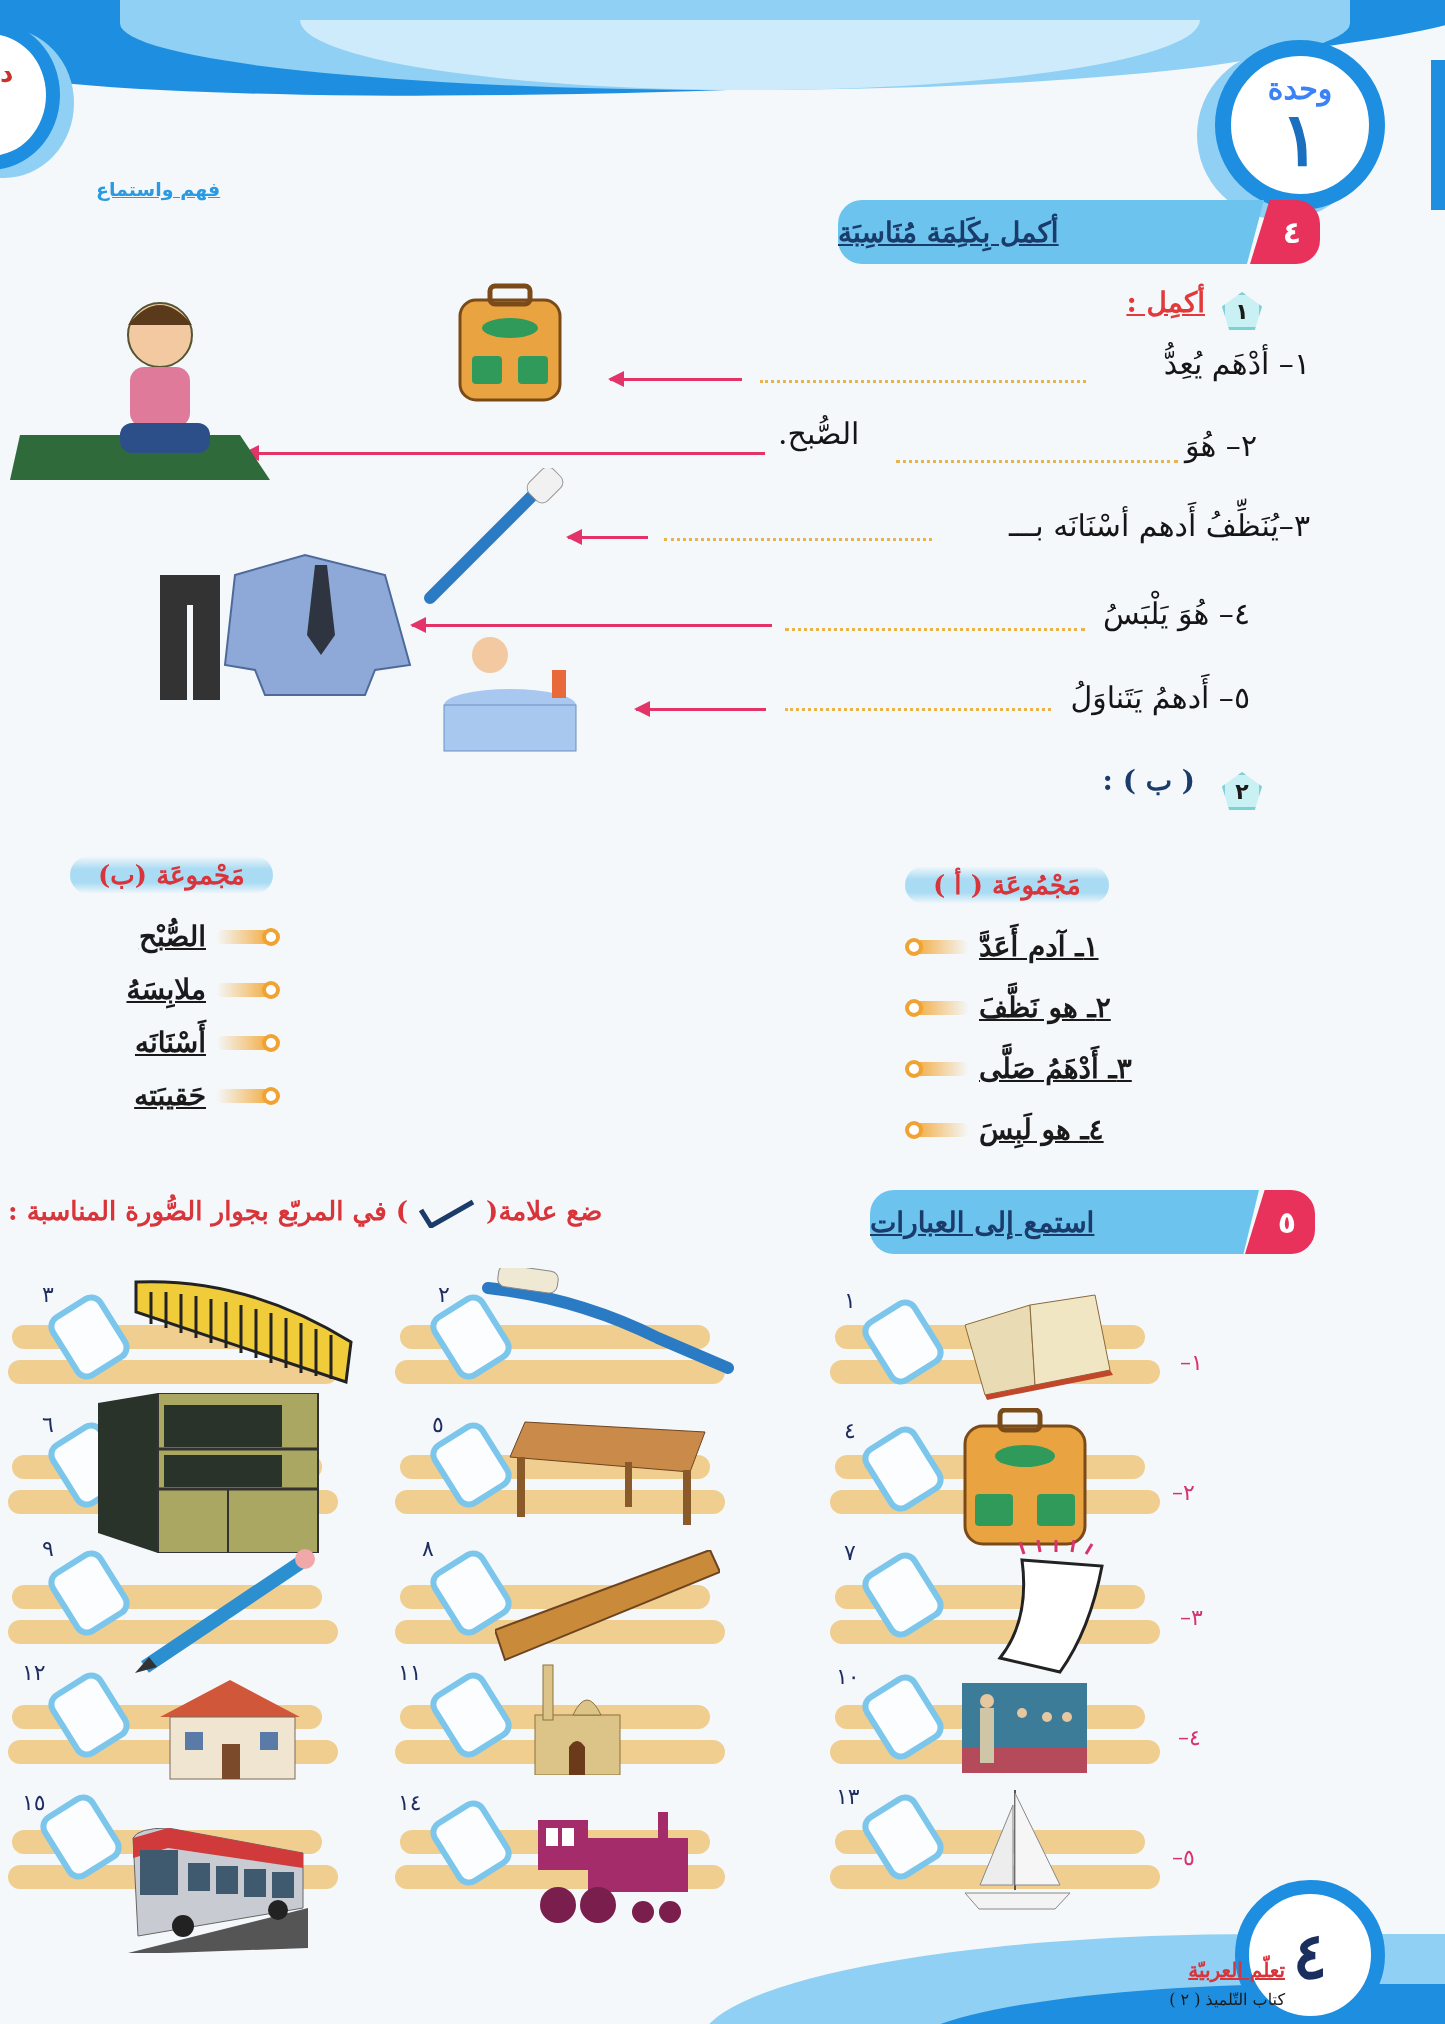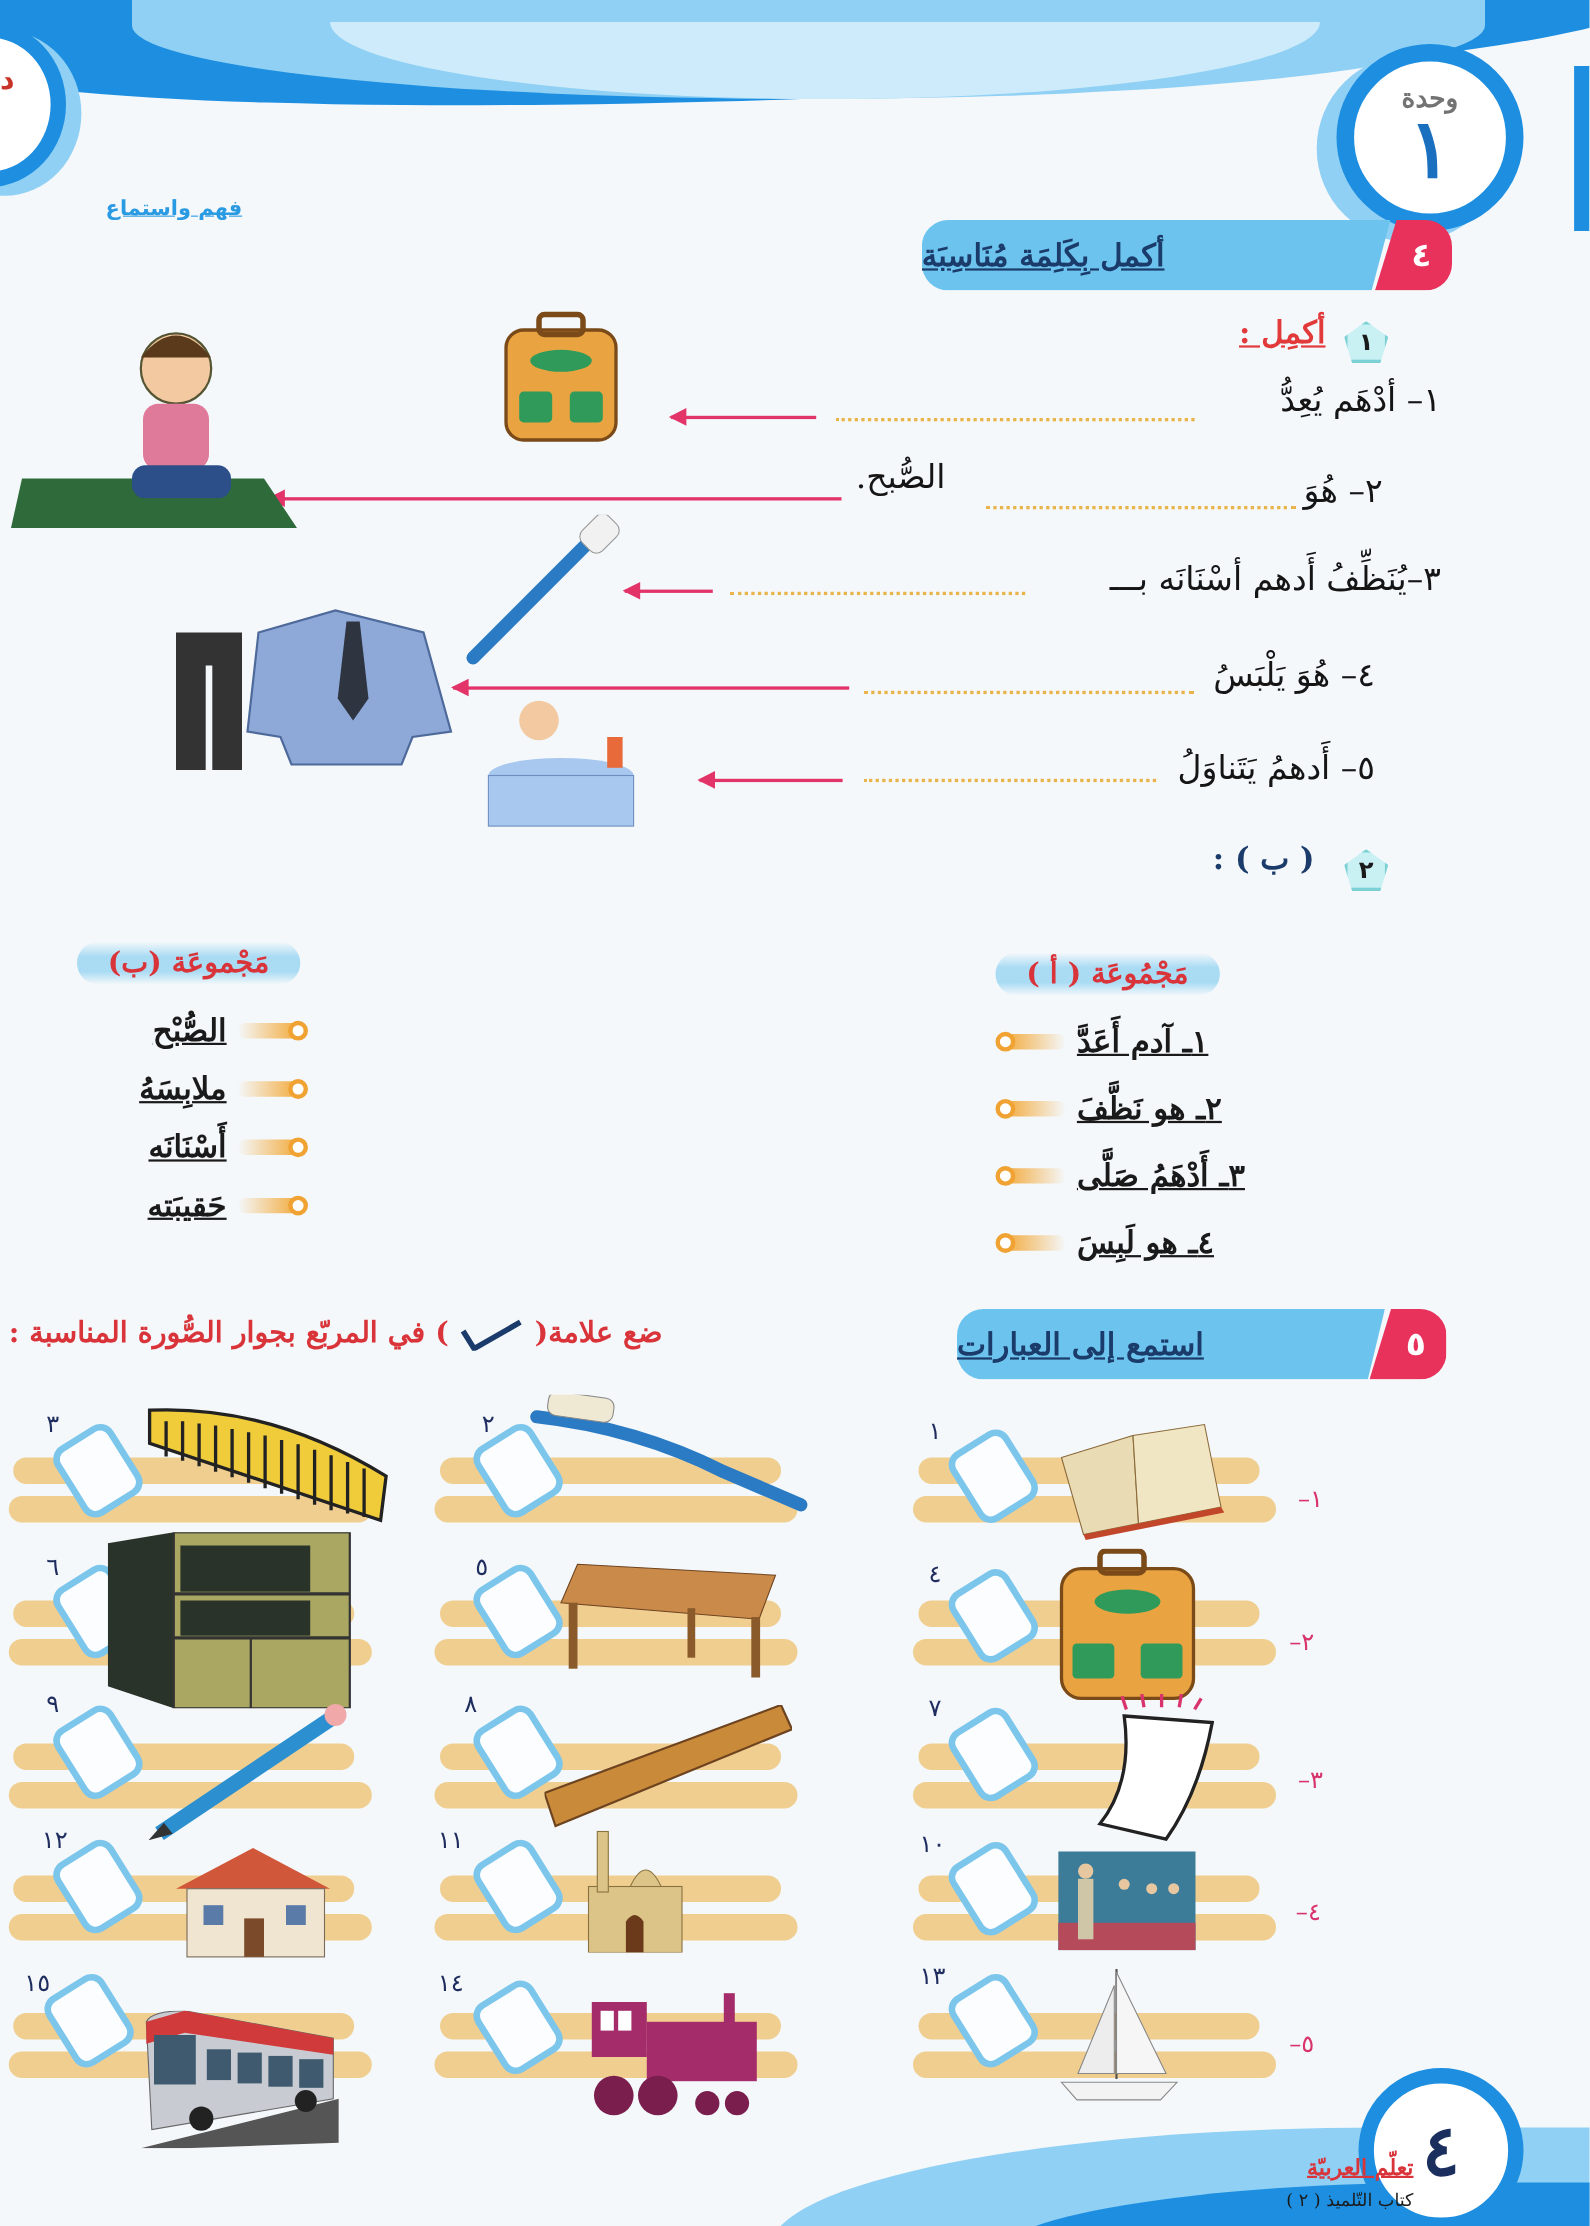--- a/index.html
+++ b/index.html
@@ -11,21 +11,21 @@
     color: #1c1c1c;
   }
   .abs { position: absolute; }
   .rtl { direction: rtl; text-decoration: underline; }
 
   
   .hdr-band1 { left: -40px; top: -60px; width: 1530px; height: 150px; background: #1e8fe0; transform: rotate(-2deg); border-radius: 0 0 50% 50% / 0 0 60px 60px; }
   .hdr-band2 { left: 120px; top: -30px; width: 1230px; height: 120px; background: #8fd0f4; border-radius: 0 0 60% 60% / 0 0 80px 80px; }
   .hdr-band3 { left: 300px; top: 20px; width: 900px; height: 70px; background: #cdebfa; border-radius: 0 0 50% 50% / 0 0 70px 70px; }
   .unit-ring { right: 60px; top: 40px; width: 170px; height: 170px; border-radius: 50%; background: #ffffff; border: 16px solid #1e8fe0; box-shadow: -18px 10px 0 0 #8fd0f4; display: flex; flex-direction: column; align-items: center; justify-content: center; }
-  .unit-word { font-family: "DejaVu Serif", serif; font-weight: bold; font-size: 24px; color: #737373; line-height: 1; }
+  .unit-word { font-family: "DejaVu Serif", serif; font-weight: bold; font-size: 30px; color: #3b82f6; line-height: 1; }
   .unit-num { font-family: "DejaVu Serif", serif; font-weight: bold; font-size: 74px; color: #1a6fbf; line-height: 1; margin-top: -2px; }
   .left-ring { left: -80px; top: 20px; width: 140px; height: 150px; border-radius: 50%; background: #fff; border: 14px solid #1e8fe0; box-shadow: 14px 8px 0 0 #8fd0f4; }
   .left-ring-letter { left: 0px; top: 58px; font-size: 26px; font-weight: bold; color: #c8342a; }
   .right-edge { right: 0; top: 60px; width: 14px; height: 150px; background: #1e8fe0; }
 
   .section-tag { left: 96px; top: 178px; font-size: 19px; font-weight: bold; color: #2a9ae2; }
 
   
   .banner { height: 64px; display: flex; flex-direction: row-reverse; align-items: stretch; }
   .banner-num {
@@ -303,21 +303,21 @@
 <div class="cell-box" style="left:872px; top:1558px;"></div>
 <div class="cell-num" style="left:422px; top:1536px;">٨</div>
 <div class="cell-box" style="left:440px; top:1556px;"></div>
 <div class="cell-num" style="left:42px; top:1536px;">٩</div>
 <div class="cell-box" style="left:58px; top:1556px;"></div>
 
 <div class="cell-num" style="left:836px; top:1664px;">١٠</div>
 <div class="cell-box" style="left:872px; top:1680px;"></div>
 <div class="cell-num" style="left:398px; top:1660px;">١١</div>
 <div class="cell-box" style="left:440px; top:1678px;"></div>
-<div class="cell-num" style="left:22px; top:1660px;margin-left:16px;">١٢</div>
+<div class="cell-num" style="left:22px; top:1660px;">١٢</div>
 <div class="cell-box" style="left:58px; top:1678px;"></div>
 
 <div class="cell-num" style="left:836px; top:1784px;">١٣</div>
 <div class="cell-box" style="left:872px; top:1800px;"></div>
 <div class="cell-num" style="left:398px; top:1790px;">١٤</div>
 <div class="cell-box" style="left:440px; top:1806px;"></div>
 <div class="cell-num" style="left:22px; top:1790px;">١٥</div>
 <div class="cell-box" style="left:50px; top:1800px;"></div>
 
 <svg class="pic" style="left:955px; top:1285px;" width="160" height="115" viewBox="0 0 160 115">

